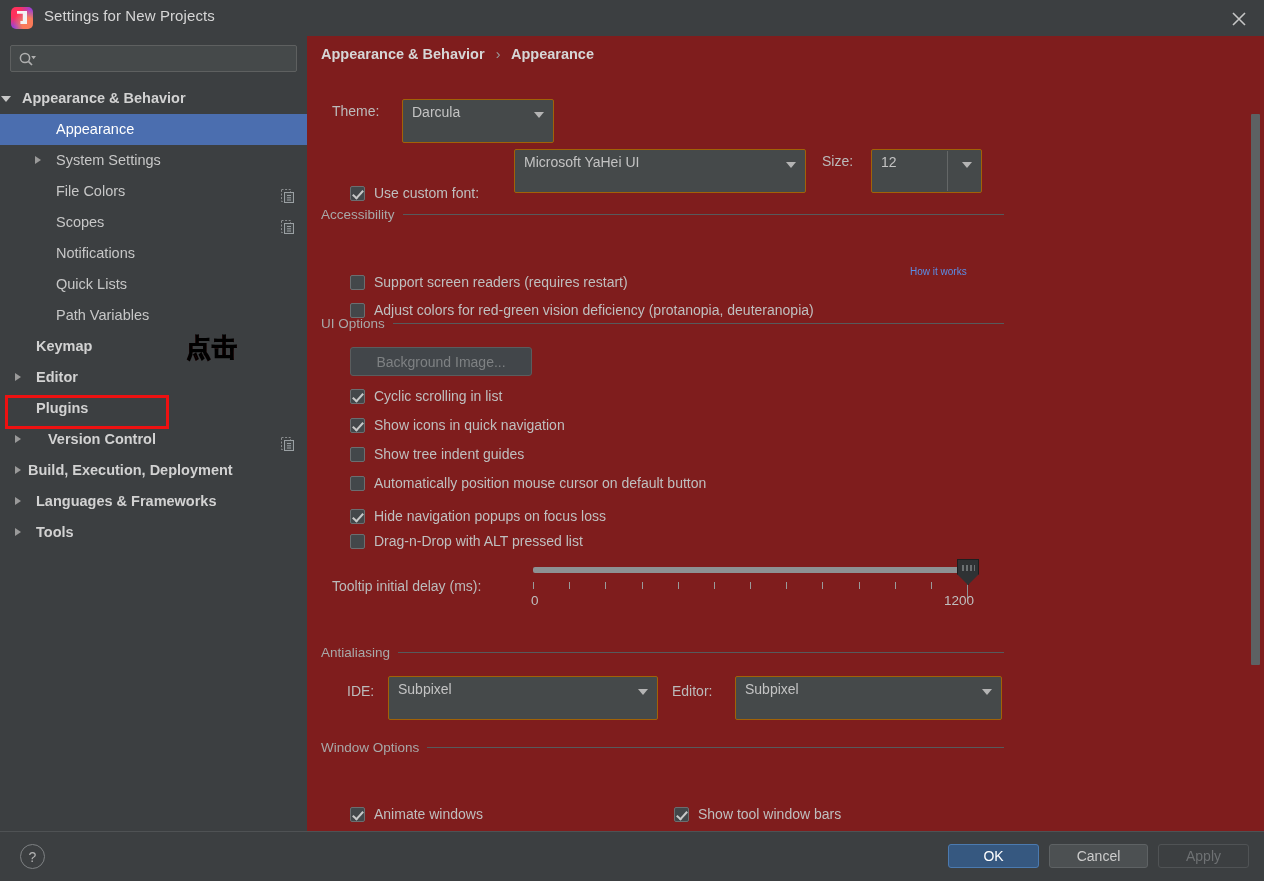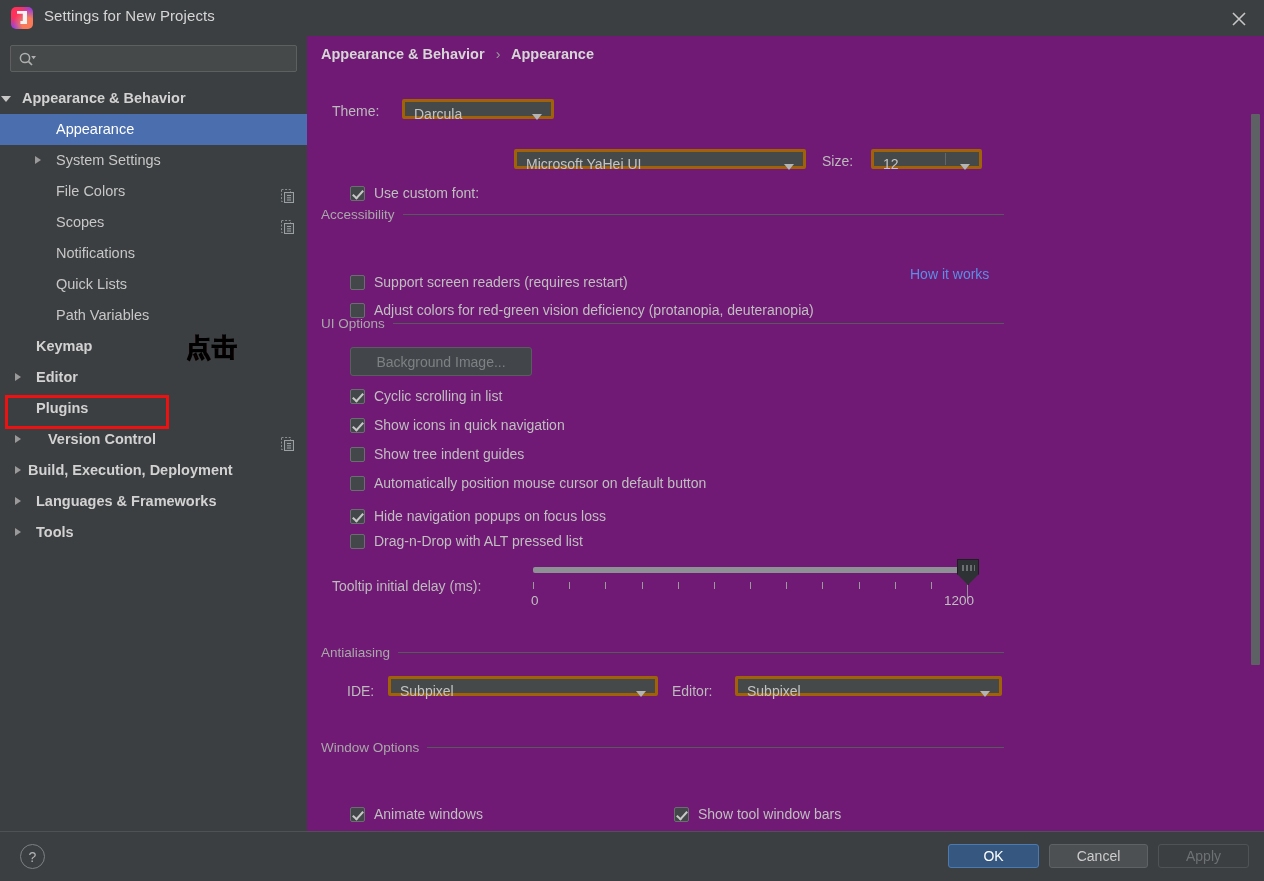--- a/index.html
+++ b/index.html
@@ -107,35 +107,35 @@
     color: #ff0000;
     -webkit-text-stroke: 1px #000;
     letter-spacing: 1px;
     pointer-events: none;
   }
 
   
   .main {
     position: absolute; left: 307px; top: 36px;
     width: 957px; height: 795px;
-    background: #701a75;
+    background: #7f1d1d;
     overflow: hidden;
   }
   .breadcrumb {
     position: absolute; left: 14px; top: 10px;
     font-size: 14.5px; font-weight: bold; color: #d6d6d6;
   }
   .breadcrumb .sep { font-weight: normal; color: #9a9a9a; margin: 0 7px; }
 
   .lbl { font-size: 14px; color: #bbbbbb; }
 
   
   .combo {
-    position: absolute; height: 20px;
-    background: #45494a; border: 3px solid #a16207; border-radius: 2px;
+    position: absolute; height: 44px;
+    background: #45494a; border: 1px solid #a16207; border-radius: 2px;
     cursor: pointer;
   }
   .combo .val {
     position: absolute; left: 9px; top: 4px;
     font-size: 14px; color: #c3c3c3; white-space: nowrap;
   }
   .combo .caret {
     position: absolute; right: 9px; top: 12px;
     width: 0; height: 0;
     border-left: 5.5px solid transparent;
@@ -163,21 +163,21 @@
   }
   .cb.checked::after {
     content: "";
     position: absolute; left: 4px; top: 1px;
     width: 4px; height: 9px;
     border: solid #c8c8c8; border-width: 0 2px 2px 0;
     transform: rotate(42deg);
   }
   .cb-label { font-size: 14px; color: #bfbfbf; margin-left: 9px; white-space: nowrap; }
 
-  .link { color: #5b8ee6; font-size: 14px; cursor: pointer; }
+  .link { color: #5b8ee6; font-size: 10px; cursor: pointer; }
 
   .btn-disabled {
     position: absolute; height: 29px;
     border: 1px solid #5a5d5e; border-radius: 3px;
     background: #42464a;
     display: flex; align-items: center; justify-content: center;
     font-size: 14px; color: #7e8183;
   }
 
   

